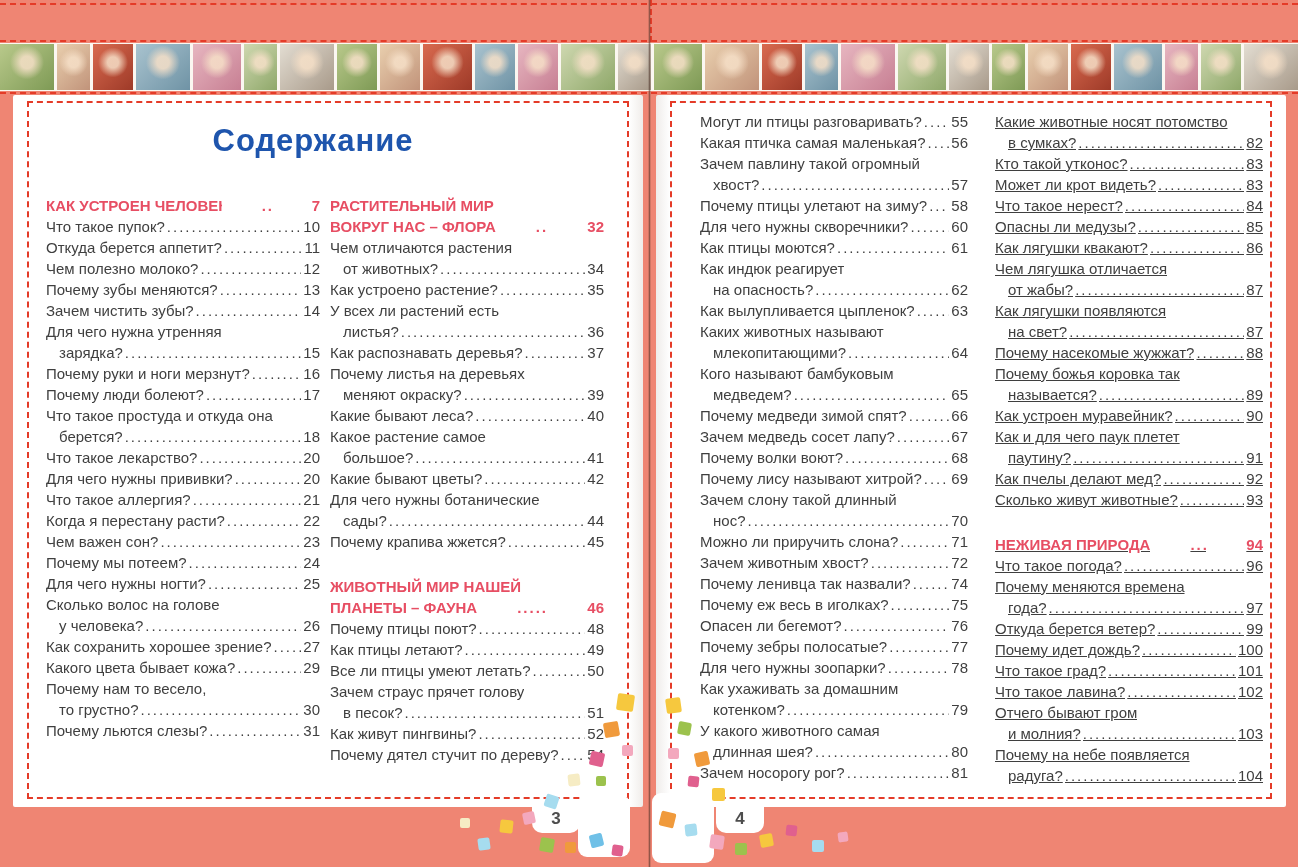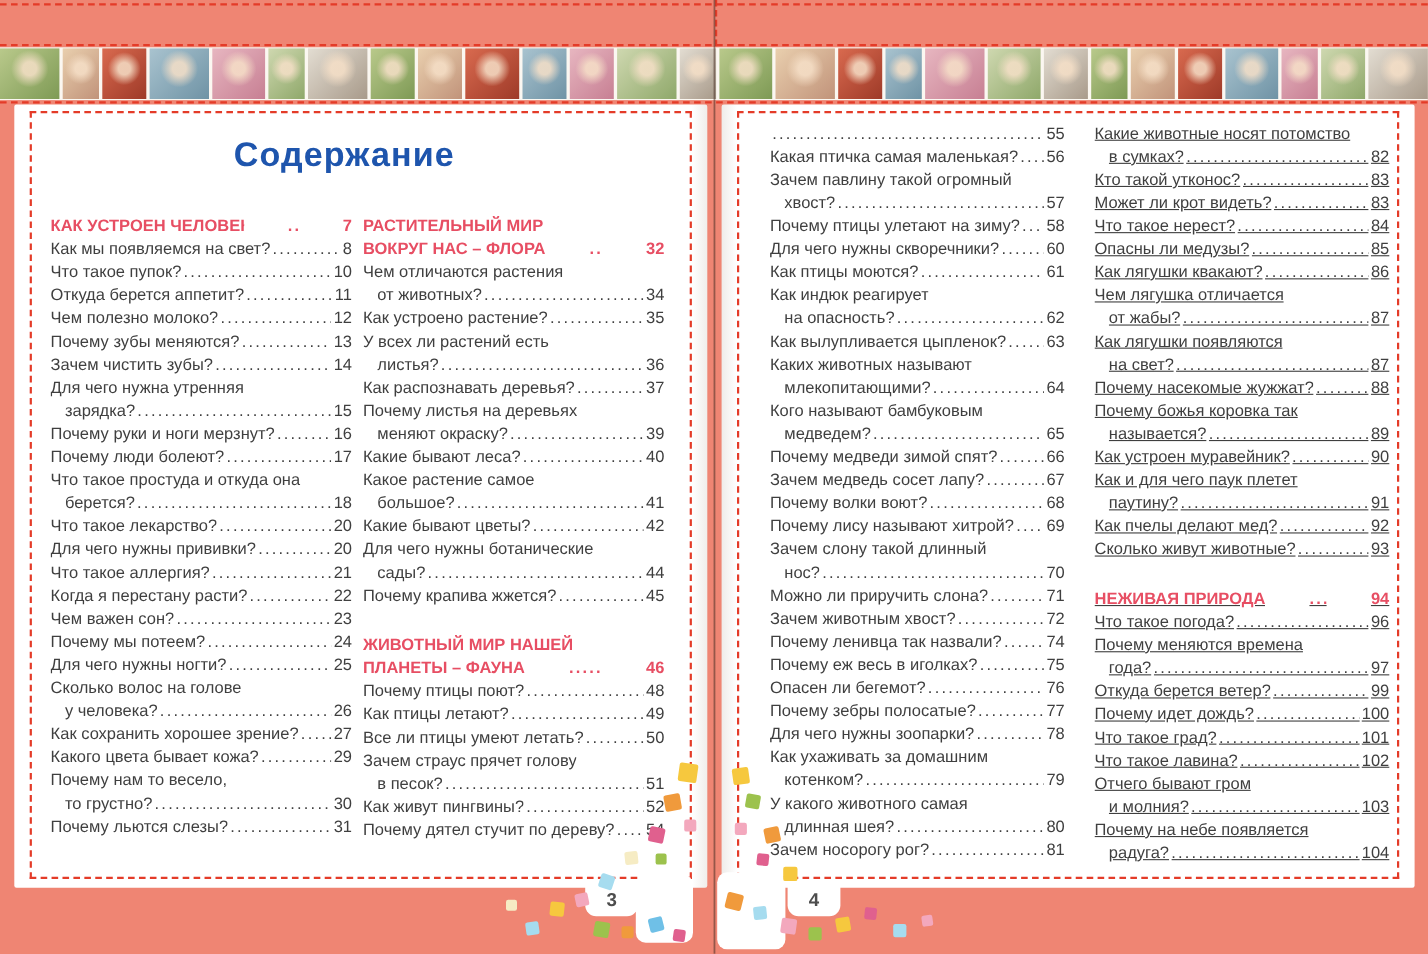--- a/index.html
+++ b/index.html
@@ -127,25 +127,20 @@
 <div class="page left">
   <div class="page-dash"></div>
   <h1 class="page-title">Содержание</h1>
   <div class="col col-l1">
       <div class="toc-line heading">
         <span class="t">КАК УСТРОЕН ЧЕЛОВЕК</span>
         <span class="leader"></span>
         <span class="pg">7</span>
       </div>
       <div class="toc-line">
-        <span class="t">Как мы появляемся на свет?</span>
-        <span class="leader"></span>
-        <span class="pg">8</span>
-      </div>
-      <div class="toc-line">
         <span class="t">Что такое пупок?</span>
         <span class="leader"></span>
         <span class="pg">10</span>
       </div>
       <div class="toc-line">
         <span class="t">Откуда берется аппетит?</span>
         <span class="leader"></span>
         <span class="pg">11</span>
       </div>
       <div class="toc-line">
@@ -371,20 +366,21 @@
         <span class="leader"></span>
         <span class="pg">54</span>
       </div>
     </div>
 </div>
 
 <div class="page right">
   <div class="page-dash"></div>
   <div class="col col-r1">
       <div class="toc-line">
+        <span class="t">Могут ли птицы разговаривать?</span>
         <span class="leader"></span>
         <span class="pg">55</span>
       </div>
       <div class="toc-line">
         <span class="t">Какая птичка самая маленькая?</span>
         <span class="leader"></span>
         <span class="pg">56</span>
       </div>
       <div class="toc-line">
         <span class="t">Зачем павлину такой огромный</span>

